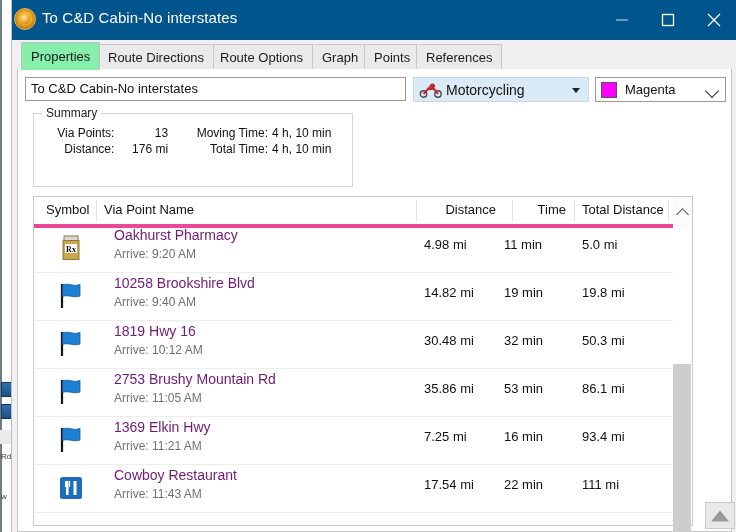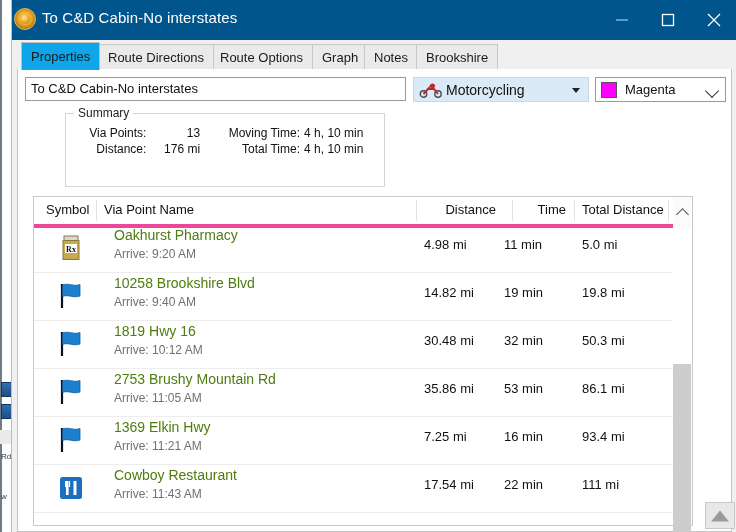--- a/index.html
+++ b/index.html
@@ -32,58 +32,58 @@
   .title-text{position:absolute;left:30px;top:9px;font-size:15px;color:#ffffff;letter-spacing:.1px;}
   .wbtn{position:absolute;top:0;width:46px;height:40px;cursor:default;}
   .wbtn svg{position:absolute;left:50%;top:50%;transform:translate(-50%,-50%);}
   #btn-min{right:92px;} #btn-max{right:46px;} #btn-close{right:0px;}
 
   
   .tabstrip{position:absolute;left:0;top:40px;width:725px;height:30px;background:#f0f0f0;}
   .tabstrip .tabline{position:absolute;left:5px;top:29px;width:715px;height:1px;background:#c4c4c4;}
   .tab{position:absolute;top:4px;height:26px;line-height:25px;padding:0 9px;font-size:13px;color:#1a1a1a;
        background:#eaeaea;border:1px solid #c8c8c8;border-bottom:none;box-sizing:border-box;white-space:nowrap;}
-  .tab.active{background:#0ea5e9;top:2px;height:28px;line-height:27px;border-color:#c0c0c0;z-index:3;}
+  .tab.active{background:#86efac;top:2px;height:28px;line-height:27px;border-color:#c0c0c0;z-index:3;}
 
   
   .pane{position:absolute;left:5px;top:69px;width:715px;height:463px;background:#ffffff;
         border:1px solid #c4c4c4;border-top:none;box-sizing:border-box;}
 
   
   .namebox{position:absolute;left:7px;top:8px;width:381px;height:24px;background:#fff;border:1px solid #9a9a9a;
            box-sizing:border-box;font-size:13px;color:#111;padding:3px 5px;}
   .vehicle{position:absolute;left:395px;top:8px;width:176px;height:25px;background:#dbeaf7;
            border:1px solid #cfd7de;box-sizing:border-box;}
   .veh-label{position:absolute;left:32px;top:4px;font-size:14px;color:#111;}
   .veh-arrow{position:absolute;right:8px;top:10px;width:0;height:0;border-left:4px solid transparent;
              border-right:4px solid transparent;border-top:5px solid #222;}
   .moto{position:absolute;left:5px;top:5px;width:24px;height:15px;}
   .colorbox{position:absolute;left:577px;top:8px;width:131px;height:25px;background:#fff;border:1px solid #9a9a9a;box-sizing:border-box;}
   .swatch{position:absolute;left:5px;top:4px;width:16px;height:16px;border:1px solid #555;box-sizing:border-box;}
   .color-label{position:absolute;left:29px;top:4px;font-size:13px;color:#111;}
   .chev{position:absolute;right:8px;top:8px;width:9px;height:9px;border-right:1.6px solid #333;border-bottom:1.6px solid #333;transform:rotate(45deg);}
 
   
-  .grp{position:absolute;left:15px;top:44px;width:320px;height:74px;border:1px solid #d4d4d4;box-sizing:border-box;margin-left:32px;}
+  .grp{position:absolute;left:15px;top:44px;width:320px;height:74px;border:1px solid #d4d4d4;box-sizing:border-box;}
   .grp-cap{position:absolute;left:8px;top:-8px;background:#fff;padding:0 4px;font-size:12px;color:#222;}
   .sumtbl{position:absolute;left:0;top:11px;width:320px;font-size:12px;color:#111;}
   .sumtbl td{padding:1px 0;white-space:nowrap;font-size:12px;}
   .lbl{text-align:right;padding-right:4px !important;}
   .val{text-align:left;}
   .val.num{text-align:right;padding-right:0 !important;}
 
   
   .list{position:absolute;left:15px;top:127px;width:640px;height:330px;background:#fff;
         border:1px solid #c9c9c9;border-right:none;box-sizing:border-box;overflow:hidden;}
   .lhead{position:absolute;left:0;top:0;width:640px;height:27px;background:#fff;border-bottom:4px solid #ec4899;}
   .hcell{position:absolute;top:0;height:26px;line-height:26px;font-size:13px;color:#111;}
   .hsep{position:absolute;top:3px;width:1px;height:21px;background:#e2e2e2;}
   .row{position:absolute;left:0;width:640px;height:48px;border-bottom:1px solid #ededed;}
   .sym{position:absolute;left:22px;top:9px;width:30px;height:30px;}
-  .rname{position:absolute;left:80px;top:3px;font-size:14px;color:#4d7c0f;}
+  .rname{position:absolute;left:80px;top:3px;font-size:14px;color:#701a75;}
   .rsub{position:absolute;left:80px;top:23px;font-size:12px;color:#707070;}
   .rnum{position:absolute;top:13px;font-size:13px;color:#111;}
 
   
   .sbar{position:absolute;left:655px;top:127px;width:20px;height:330px;background:#fff;border:1px solid #c9c9c9;
         border-left:none;box-sizing:border-box;}
   .sb-up{position:absolute;left:0;top:0;width:18px;height:32px;background:#fbfbfb;}
   .sb-up .ch{position:absolute;left:5px;top:13px;width:8px;height:8px;border-left:1.7px solid #4a4a4a;border-top:1.7px solid #4a4a4a;transform:rotate(45deg);}
   .sb-track{position:absolute;left:0;top:32px;width:18px;height:296px;background:#ffffff;}
   .sb-thumb{position:absolute;left:0;top:135px;width:18px;height:193px;background:#cdcdcd;}
@@ -131,22 +131,22 @@
         </svg>
       </div>
     </div>
 
     <div class="tabstrip">
       <div class="tabline"></div>
       <div class="tab active" style="left:9px;">Properties</div>
       <div class="tab" style="left:198px;">Route Options</div>
       <div class="tab" style="left:86px;">Route Directions</div>
       <div class="tab" style="left:300px;">Graph</div>
-      <div class="tab" style="left:352px;">Notes</div>
-      <div class="tab" style="left:404px;">Brookshire</div>
+      <div class="tab" style="left:352px;">Points</div>
+      <div class="tab" style="left:404px;">References</div>
     </div>
 
     <div class="pane">
 
       <div class="namebox" title="Route name">To C&amp;D Cabin-No interstates</div>
 
       <div class="vehicle">
         <svg class="moto" viewBox="0 0 24 15">
           <circle cx="4.5" cy="11" r="3.2" fill="none" stroke="#4a4a4a" stroke-width="1.4"></circle>
           <circle cx="19" cy="11" r="3.2" fill="none" stroke="#4a4a4a" stroke-width="1.4"></circle>

